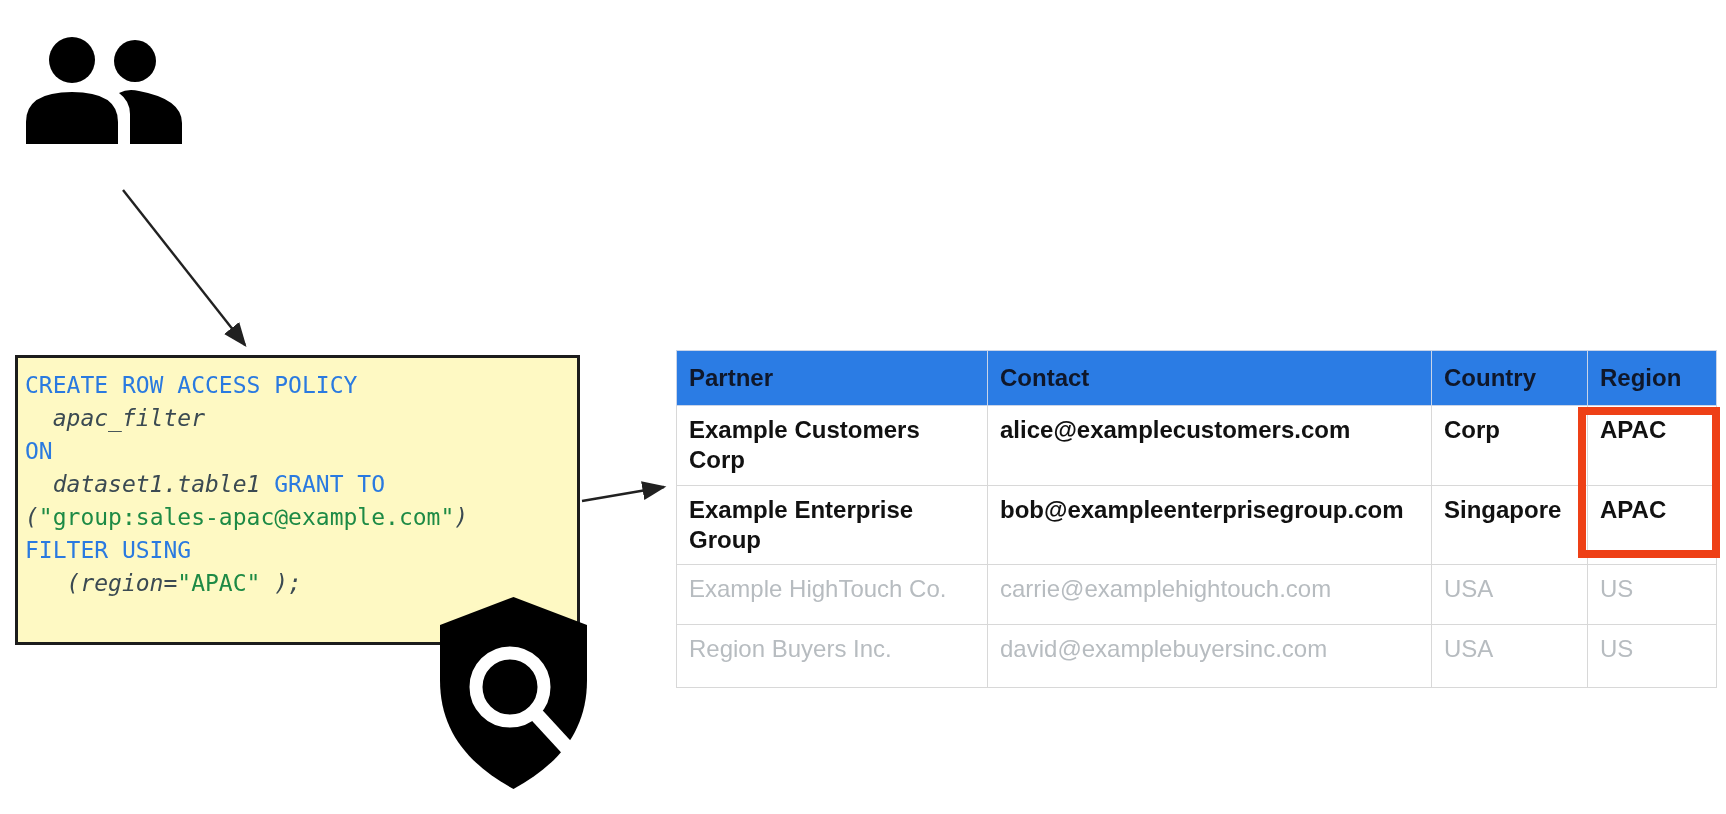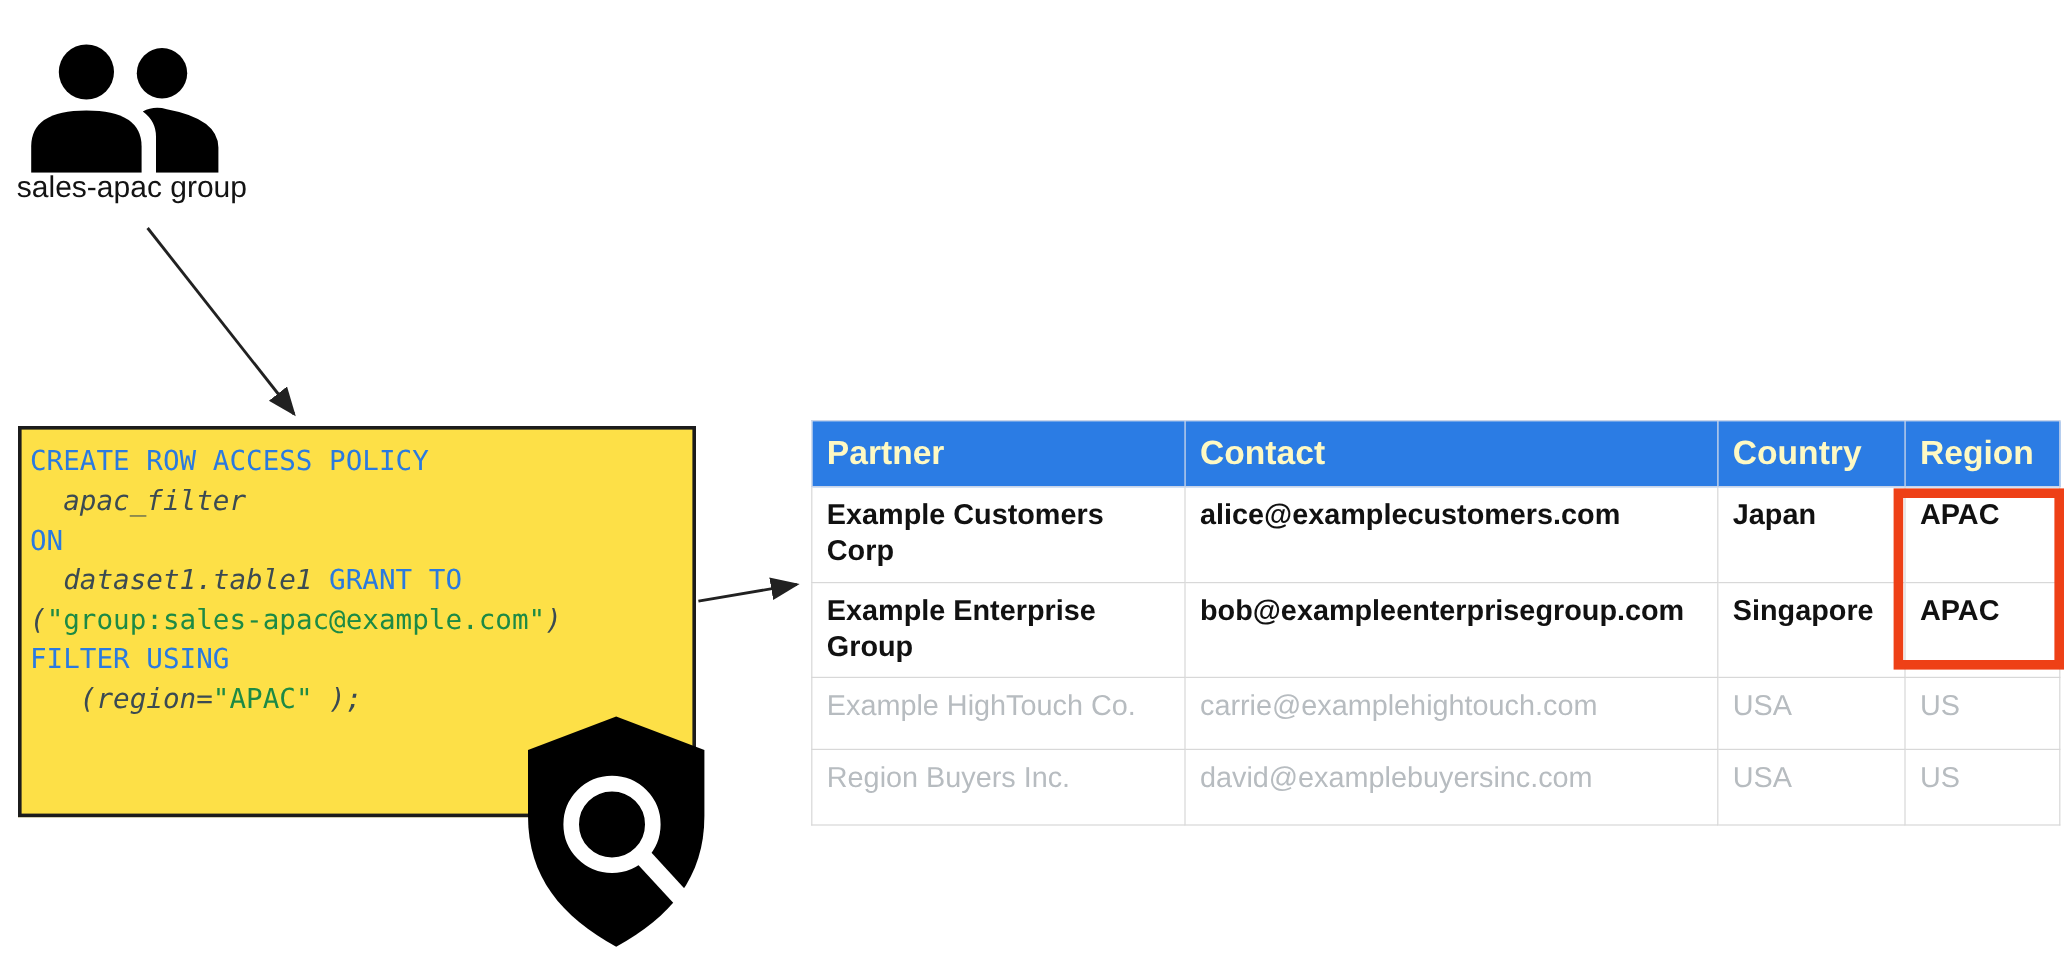--- a/index.html
+++ b/index.html
@@ -13,42 +13,42 @@
 
   
   #group-icon{left:18px;top:30px;}
   #group-label{left:14px;top:142px;width:200px;font-size:25px;color:#131313;}
 
   
   #arrows{left:0;top:0;width:1726px;height:814px;pointer-events:none;}
 
   
   #policy-box{
-    left:15px;top:355px;width:565px;height:326px;box-sizing:border-box;
-    border:3px solid #1c1c1c;background:#fde047;
+    left:15px;top:355px;width:565px;height:290px;box-sizing:border-box;
+    border:3px solid #1c1c1c;background:#fef9c3;
   }
   #policy-code{
     padding:11px 0 0 7px;
     font-family:"DejaVu Sans Mono","Liberation Mono",monospace;
     font-size:23px;line-height:33px;white-space:pre;
   }
   .tok-kw{color:var(--code-kw);}
   .tok-id{color:var(--code-id);font-style:italic;}
   .tok-str{color:var(--code-str);}
 
   
   #shield-icon{left:432px;top:594px;}
 
   
   #partner-table{left:676px;top:350px;}
   table{border-collapse:collapse;table-layout:fixed;width:1040px;}
   col.c0{width:311px;}col.c1{width:444px;}col.c2{width:156px;}col.c3{width:129px;}
   th,td{border:1px solid var(--grid);vertical-align:top;text-align:left;box-sizing:border-box;}
   th{
-    background:var(--header-bg);color:#fef9c3;font-size:28px;font-weight:bold;
+    background:var(--header-bg);color:#0f172a;font-size:24px;font-weight:bold;
     height:55px;padding:0 8px 0 12px;vertical-align:middle;border-color:#c9d4e8;
   }
   td{font-size:24px;padding:9px 20px 8px 12px;line-height:1.27;}
   tr.matched td{color:var(--ink);font-weight:bold;}
   tr.dimmed td{color:var(--dim);font-weight:normal;}
   tr.r0{height:80px;margin-top:30px;}tr.r1{height:73px;}tr.r2{height:60px;}tr.r3{height:63px;}
 
   
   #region-highlight{
     left:1578px;top:407px;width:142px;height:151px;box-sizing:border-box;
@@ -59,21 +59,20 @@
 <body>
 
 <div id="canvas" style="--header-bg: #2b7ce4; --highlight: #ee4016; --code-kw: #2a7ae0; --code-id: #3b4a52; --code-str: #1d8a45; --dim: #b7bcc0;">
 
   <svg id="group-icon" class="abs" width="172" height="114" viewBox="0 0 172 114">
     <circle cx="54" cy="30" r="23" fill="#000"></circle>
     <path d="M8,114 L8,92 Q8,62 54,62 Q100,62 100,92 L100,114 Z" fill="#000"></path>
     <circle cx="117" cy="31" r="21" fill="#000"></circle>
     <path d="M112,114 L112,84 Q112,71 101,63 Q110,58 121,61 Q164,69 164,93 L164,114 Z" fill="#000"></path>
   </svg>
-  <div id="group-label" class="abs">sales-apac group</div>
 
   <svg id="arrows" class="abs">
     <defs>
       <marker id="ah" markerWidth="11" markerHeight="9" refX="9" refY="4" orient="auto" markerUnits="strokeWidth">
         <path d="M0,0 L10,4 L0,8 Z" fill="#212121"></path>
       </marker>
     </defs>
     <line x1="123" y1="190" x2="245" y2="345" stroke="#212121" stroke-width="2.4" marker-end="url(#ah)"></line>
     <line x1="582" y1="501" x2="664" y2="487" stroke="#212121" stroke-width="2.4" marker-end="url(#ah)"></line>
   </svg>
@@ -101,21 +100,21 @@
             <th>Partner</th>
             <th>Contact</th>
             <th>Country</th>
             <th>Region</th>
           </tr>
         </thead>
       <tbody>
           <tr class="matched r0">
             <td>Example Customers Corp</td>
             <td>alice@examplecustomers.com</td>
-            <td>Japan</td>
+            <td>Corp</td>
             <td>APAC</td>
           </tr>
           <tr class="matched r1">
             <td>Example Enterprise Group</td>
             <td>bob@exampleenterprisegroup.com</td>
             <td>Singapore</td>
             <td>APAC</td>
           </tr>
           <tr class="dimmed r2">
             <td>Example HighTouch Co.</td>

